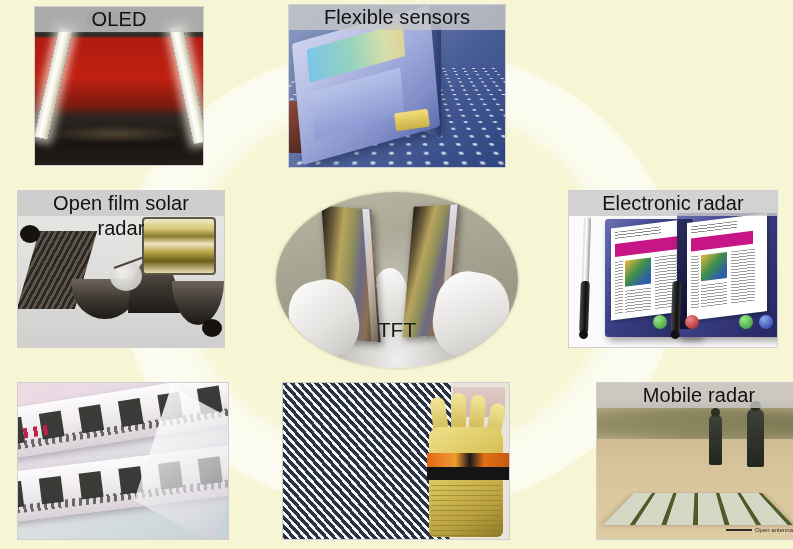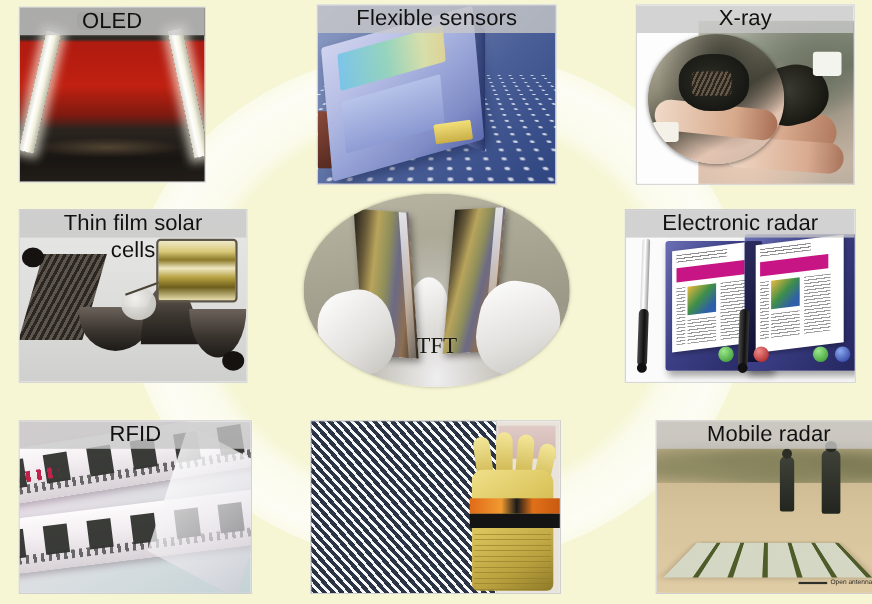--- a/index.html
+++ b/index.html
@@ -46,21 +46,21 @@
     line-height:25px;
     letter-spacing:0.1px;
     z-index:6;
     pointer-events:none;
   }
   .label.two-line{background:transparent;}
   .label.two-line .l1{display:block;background:rgba(200,200,200,0.82);}
   .label.two-line .l2{display:block;background:transparent;}
 
   
-  #p-oled{left:17px;top:6px;width:170px;height:160px;}
+  #p-oled{left:34px;top:6px;width:170px;height:160px;}
   .oled-scene{position:absolute;inset:0;background:
       linear-gradient(180deg,#4a4540 0%,#3a3530 12%,#2d2a26 18%, #b01b10 20%, #c02010 45%, #7e1a10 62%, #2a2420 70%, #171412 100%);}
   .oled-dark-top{position:absolute;left:0;top:0;width:100%;height:26px;background:#3b3833;}
   .oled-blob{position:absolute;left:52px;top:4px;width:44px;height:16px;background:#1d1a17;border-radius:4px;}
   .oled-strip{position:absolute;background:
       linear-gradient(90deg,#d8d6c8 0%,#ffffff 35%,#f6f4e2 60%,#b9b7a6 100%);
       box-shadow:0 0 9px 4px rgba(255,255,240,.65);}
   .oled-l{left:24px;top:22px;width:14px;height:112px;transform:rotate(13deg);transform-origin:top center;}
   .oled-r{right:20px;top:20px;width:14px;height:118px;transform:rotate(-12deg);transform-origin:top center;}
   .oled-bot{left:44px;top:119px;width:80px;height:15px;border-radius:0 0 40px 40px/0 0 26px 26px;
@@ -258,27 +258,26 @@
   .mr-s1{left:112px;top:32px;width:13px;height:50px;border-radius:5px 5px 2px 2px;}
   .mr-s1:before{content:"";position:absolute;left:2px;top:-7px;width:9px;height:9px;border-radius:50%;background:#2d2f27;}
   .mr-s2{left:150px;top:26px;width:17px;height:58px;border-radius:6px 6px 2px 2px;}
   .mr-s2:before{content:"";position:absolute;left:3px;top:-8px;width:11px;height:10px;border-radius:50%;background:#26281f;}
   .mr-caption{position:absolute;right:8px;bottom:6px;display:flex;align-items:center;gap:3px;}
   .mr-caption .bar{width:26px;height:2px;background:#2f2f2a;}
   .mr-caption .txt{font-size:6px;color:#2b2b26;white-space:nowrap;}
 
   
   #tft-ellipse{
-    position:absolute;left:276px;top:176px;width:242px;height:176px;
+    position:absolute;left:276px;top:192px;width:242px;height:176px;
     border-radius:50%;overflow:hidden;
     background:
       radial-gradient(ellipse at 50% 95%,#efeef0 0%,rgba(239,238,240,0) 55%),
       linear-gradient(170deg,#b9b6a4 0%,#a9a694 35%,#9b9887 65%,#b4b2a2 100%);
     box-shadow:0 0 3px rgba(120,120,90,.5);
-    font-family:Liberation Serif, serif;
   }
   .tft-sheet{position:absolute;background:
       linear-gradient(100deg,#1f1c16 0%,#6a5c3a 18%,#b8a45c 32%,#8f8f5a 48%,#6b6a86 62%,#8d6f52 78%,#2a241a 100%);
       box-shadow:2px 3px 7px rgba(0,0,0,.4);}
   .tft-s1{left:50px;top:16px;width:50px;height:132px;transform:skewY(8deg) rotate(-4deg);}
   .tft-s2{left:132px;top:14px;width:46px;height:130px;transform:skewY(-8deg) rotate(5deg);}
   .tft-s1:after,.tft-s2:after{content:"";position:absolute;right:2px;top:0;width:7px;height:100%;
       background:linear-gradient(180deg,rgba(255,255,255,.8),rgba(255,255,255,.25));}
   .tft-glove{position:absolute;background:linear-gradient(150deg,#ffffff,#e2e0dd 60%,#c4c2bd);border-radius:42%;}
   .tft-g1{left:14px;top:88px;width:68px;height:78px;transform:rotate(-12deg);}
@@ -313,56 +312,39 @@
       <div class="flex-scene"></div>
       <div class="flex-dots"></div>
       <div class="flex-red"></div>
       <div class="flex-ribbon"></div>
       <div class="flex-panel"></div>
       <div class="flex-yellow"></div>
     </div>
     <div class="label">Flexible sensors</div>
   </div>
 
-  <div class="panel" id="p-xray">
-    <div class="photo">
-      <div class="xray-scene"></div>
-      <div class="xray-photo"></div>
-      <div class="xray-arm"></div>
-      <div class="xray-arm2"></div>
-      <div class="xray-glove"></div>
-      <div class="xray-cuff"></div>
-      <div class="xray-circle">
-        <div class="c-arm"></div>
-        <div class="c-hand"></div>
-        <div class="c-rib"></div>
-        <div class="c-cuff"></div>
-      </div>
-    </div>
-    <div class="label">X-ray</div>
-  </div>
 
   <div class="panel" id="p-solar">
     <div class="photo">
       <div class="solar-scene"></div>
       <div class="solar-wave">
         <div class="seg sw1"></div>
         <div class="seg sw2"></div>
         <div class="seg sw3"></div>
         <div class="seg sw4"></div>
       </div>
       <div class="solar-cap sc-l"></div>
       <div class="solar-cap sc-r"></div>
       <div class="solar-node"></div>
       <div class="solar-leader"></div>
       <div class="solar-inset"></div>
     </div>
     <div class="label two-line">
-      <span class="l1">Thin film solar</span>
-      <span class="l2">cells</span>
+      <span class="l1">Open film solar</span>
+      <span class="l2">radar</span>
     </div>
   </div>
 
   <div class="panel" id="p-epaper">
     <div class="photo">
       <div class="ep-scene"></div>
       <div class="ep-stylus">
         <div class="shaft"></div>
           <div class="grip"></div>
           <div class="tip"></div>
@@ -410,21 +392,20 @@
           <div class="rfid-chips"></div>
           <div class="rfid-ant"></div>
           <div class="rfid-dots"></div>
         </div>
       <div class="rfid-band rfid-b2">
           <div class="rfid-chips"></div>
           <div class="rfid-ant"></div>
         </div>
       <div class="rfid-curve"></div>
     </div>
-    <div class="label">RFID</div>
   </div>
 
   <div class="panel" id="p-sensors">
     <div class="photo">
       <div class="ls-scene"></div>
       <div class="ls-bg-pink"></div>
       <div class="ls-mesh"></div>
       <div class="ls-glove">
         <div class="finger f1"></div>
           <div class="finger f2"></div>

